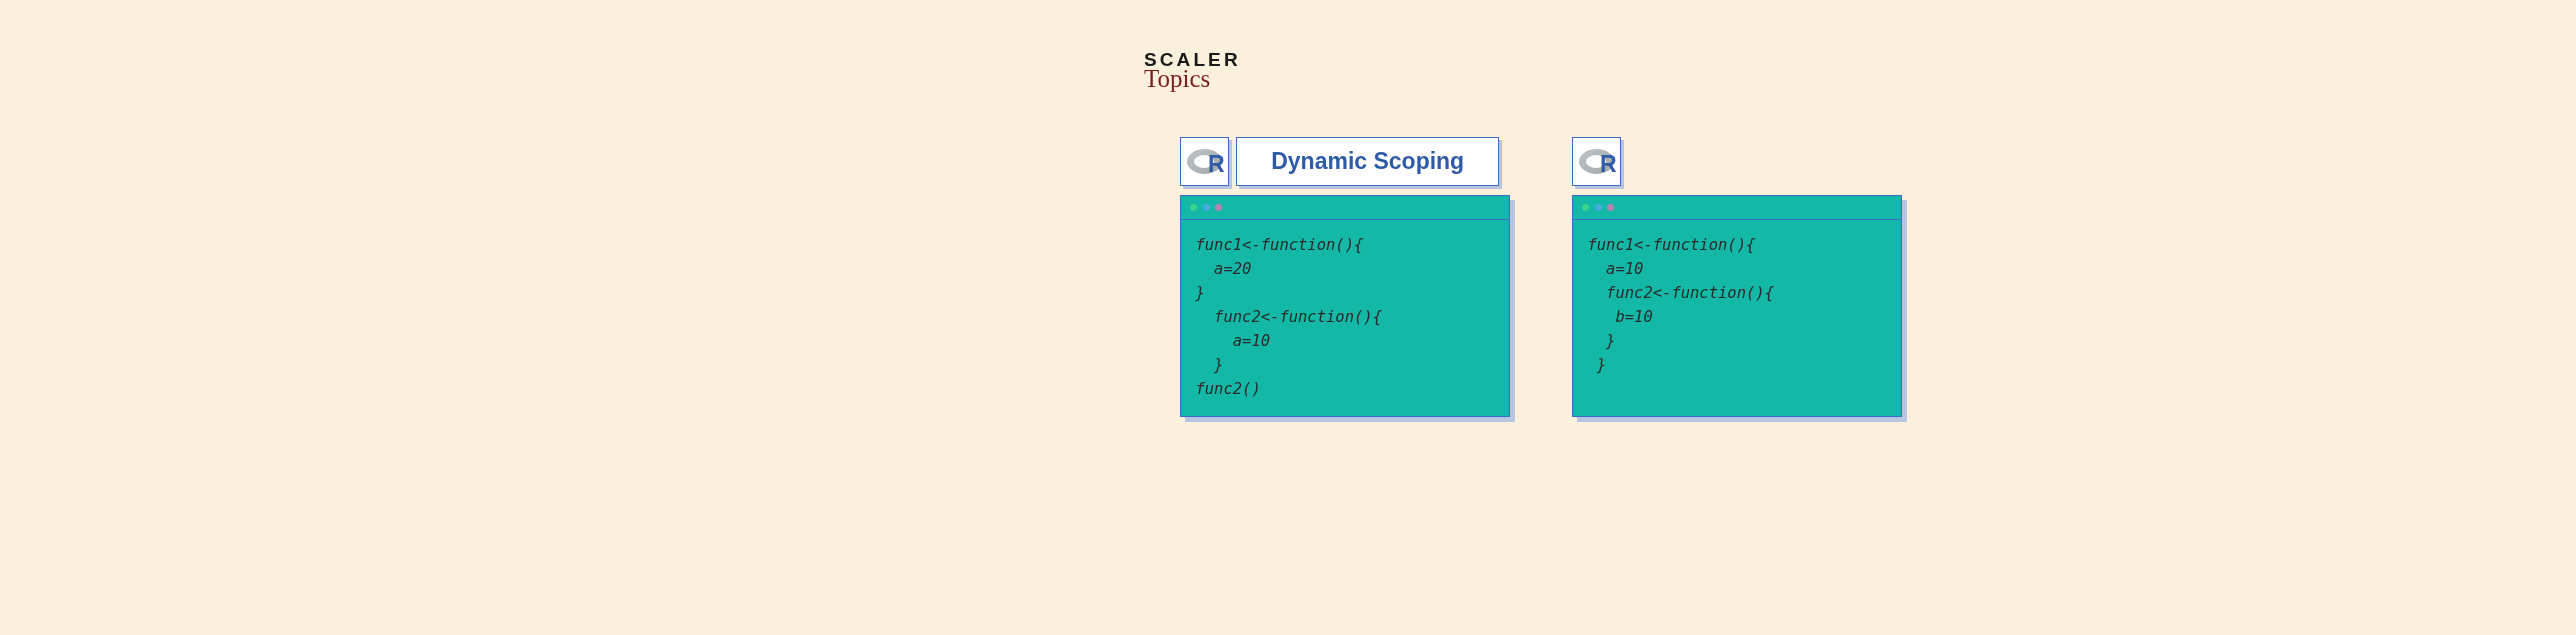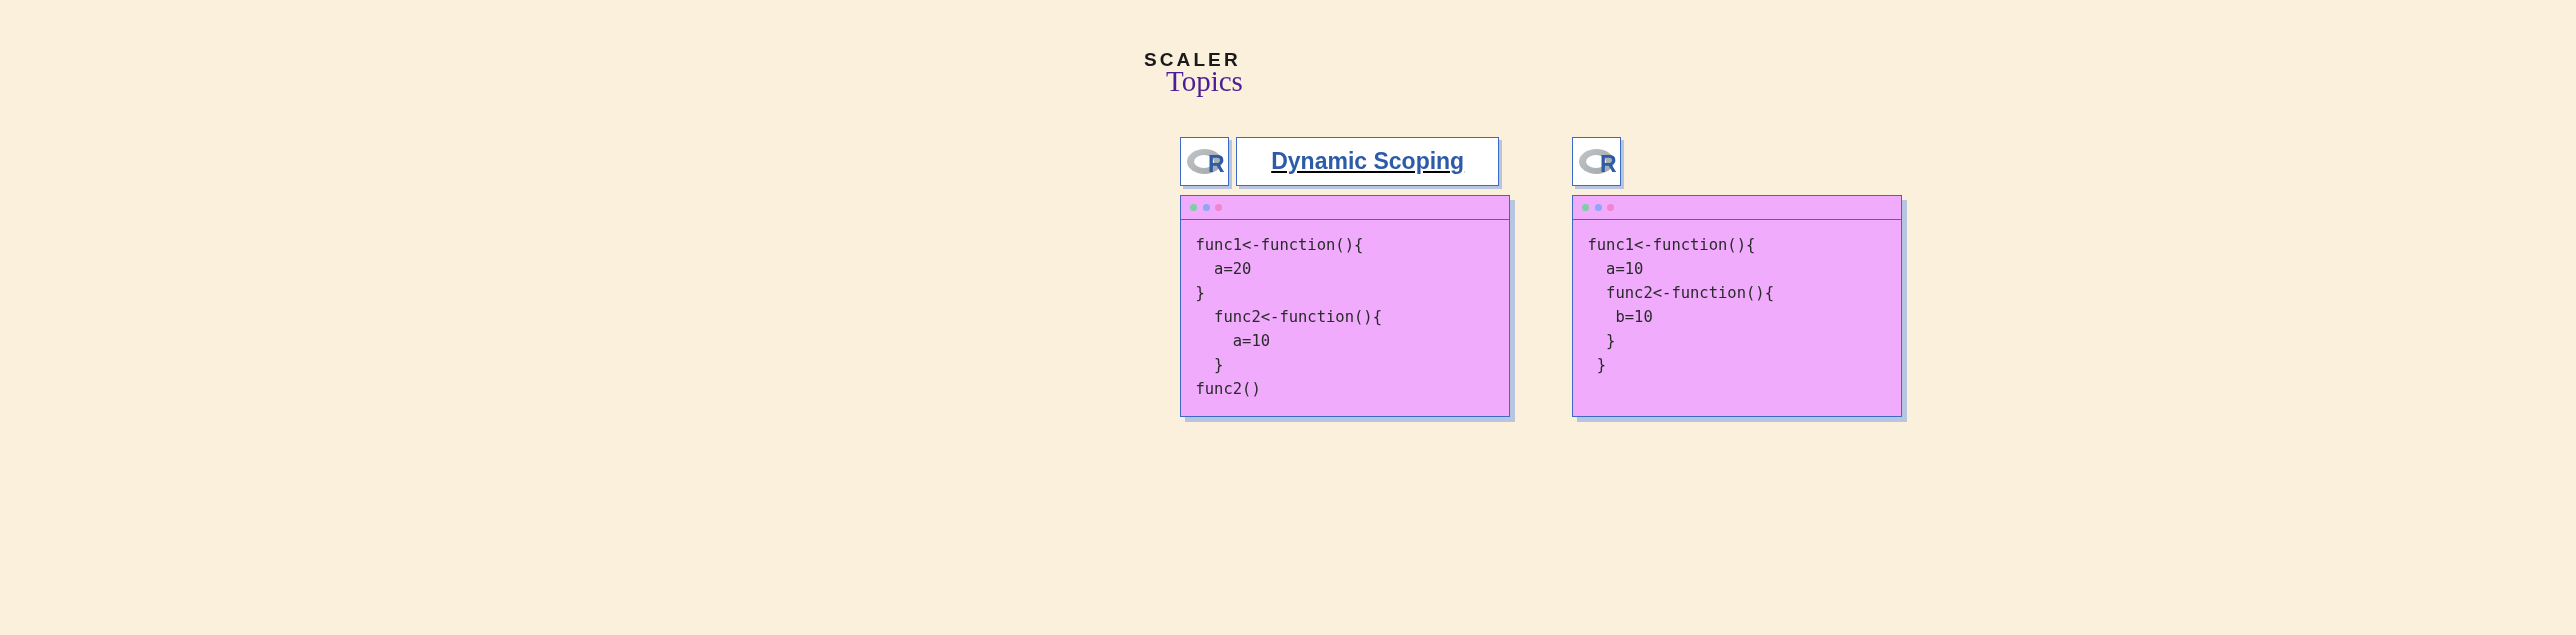--- a/index.html
+++ b/index.html
@@ -16,24 +16,23 @@
       left: 1144px;
     }
     .logo-line1 {
       font-weight: 900;
       font-size: 19px;
       letter-spacing: 3.1px;
       color: #1a1a1a;
     }
     .logo-line2 {
       font-family: 'Brush Script MT', cursive;
-      font-size: 29px;
-      color: #4c1d95;
+      font-size: 25px;
+      color: #7f1d1d;
       margin-top: -6.2px;
-      margin-left: 22px;
     }
     .panels-container {
       position: absolute;
       top: 137px;
       left: 1180px;
       display: flex;
       gap: 62px;
     }
     .panel { width: 330px; }
     .tab-row {
@@ -57,21 +56,20 @@
       display: flex;
       align-items: center;
       justify-content: center;
     }
     .icon-tab .tab-front {
       width: 49px; height: 49px;
     }
     .title-tab .tab-front {
       width: 263px; height: 49px;
       padding: 0 10.3px;
-      text-decoration: underline;
     }
     .r-icon {
       width: 36px; height: 27px;
       position: relative;
     }
     .r-ring {
       width: 35px; height: 25px;
       border-radius: 50%;
       background: linear-gradient(135deg, #c0c5ca 0%, #a0a5aa 100%);
       position: absolute;
@@ -99,22 +97,23 @@
     }
     .code-window { position: relative; }
     .code-shadow {
       position: absolute;
       top: 5.2px; left: 5.2px;
       width: 100%; height: 100%;
       background: #b8c5e0;
     }
     .code-front {
       position: relative;
-      background: #f0abfc;
+      background: #14b8a6;
       border: 1.5px solid #3b6bc5;
+      font-style: italic;
     }
     .window-bar {
       height: 24px;
       border-bottom: 1px solid #3b6bc5;
       display: flex;
       align-items: center;
       padding: 0 9.3px;
       gap: 5.2px;
     }
     .dot { width: 7.2px; height: 7.2px; border-radius: 50%; }

